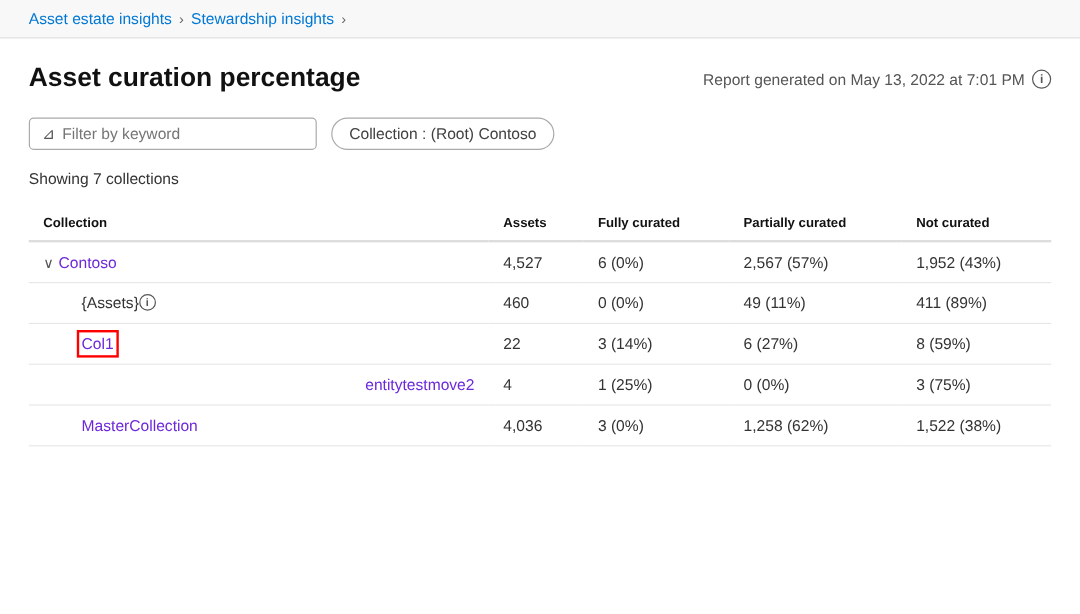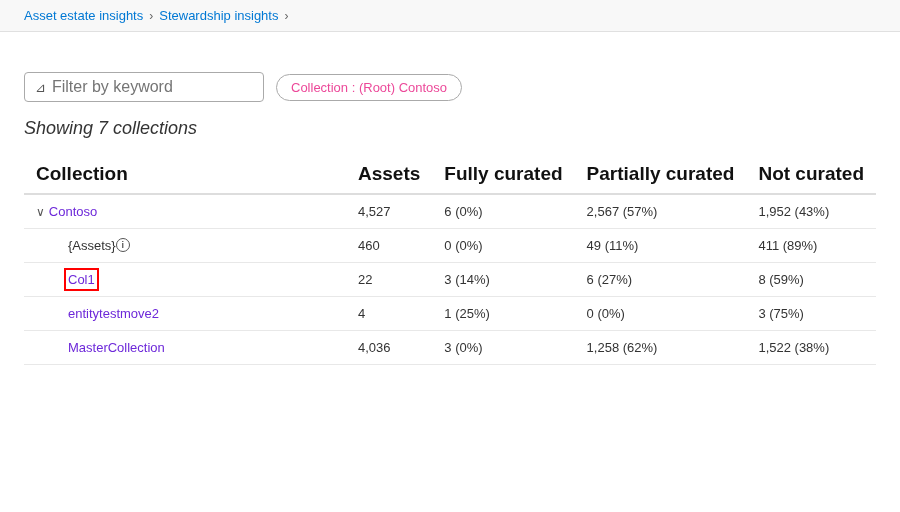--- a/index.html
+++ b/index.html
@@ -85,52 +85,51 @@
       background: #fff;
     }
     .filter-icon {
       margin-right: 6px;
       color: #555;
       font-size: 13px;
     }
     .filter-input {
       border: none;
       outline: none;
-      font-size: 16px;
+      font-size: 13px;
       color: #999;
       width: 100%;
       background: transparent;
     }
     .collection-badge {
       border: 1px solid #aaa;
       border-radius: 20px;
       padding: 5px 14px;
       font-size: 13px;
-      color: #ec4899;
+      color: #404040;
       cursor: pointer;
     }
 
     .showing-label {
-      font-size: 18px;
+      font-size: 13px;
       color: #333;
       margin-bottom: 16px;
-      font-style: italic;
     }
 
     .data-table {
       width: 100%;
       border-collapse: collapse;
     }
     .data-table thead tr {
       border-bottom: 2px solid #ddd;
     }
     .data-table th {
       text-align: left;
       padding: 8px 12px;
-      font-size: 19px;
+      font-size: 11px;
       font-weight: 700;
       color: #111;
       white-space: nowrap;
     }
     .data-table td {
       padding: 9px 12px;
       font-size: 13px;
       color: #333;
       border-bottom: 1px solid #e8e8e8;
     }
@@ -176,20 +175,25 @@
 <div class="breadcrumb">
   <span class="breadcrumb-link">Asset estate insights</span>
   <span class="breadcrumb-sep">›</span>
   <span class="breadcrumb-current">Stewardship insights</span>
   <span class="breadcrumb-sep">›</span>
 </div>
 
 <div class="main-content">
 
   <div class="page-header">
+    <h1 class="page-title">Asset curation percentage</h1>
+    <div class="report-info">
+      <span>Report generated on May 13, 2022 at 7:01 PM</span>
+      <span class="info-icon">i</span>
+    </div>
   </div>
 
   <div class="filters-row">
     <div class="filter-input-wrap">
       <span class="filter-icon">⊿</span>
       <input class="filter-input" type="text" placeholder="Filter by keyword" style="">
     </div>
     <div class="collection-badge">Collection : (Root) Contoso</div>
   </div>
 
@@ -234,21 +238,21 @@
           <td>
             <div style="padding-left: 32px;"><span class="link-cell" style="outline: red solid 2px; outline-offset: 2px; display: inline-block;">Col1</span></div>
           </td>
           <td>22</td>
           <td>3 (14%)</td>
           <td>6 (27%)</td>
           <td>8 (59%)</td>
         </tr>
         <tr>
           <td>
-            <div style="padding-left: 32px;"><span class="link-cell">entitytestmove2</span></div>
+            <div style="padding-left: 32px; text-align: right;"><span class="link-cell">entitytestmove2</span></div>
           </td>
           <td>4</td>
           <td>1 (25%)</td>
           <td>0 (0%)</td>
           <td>3 (75%)</td>
         </tr>
         <tr>
           <td>
             <div style="padding-left: 32px;"><span class="link-cell">MasterCollection</span></div>
           </td>

